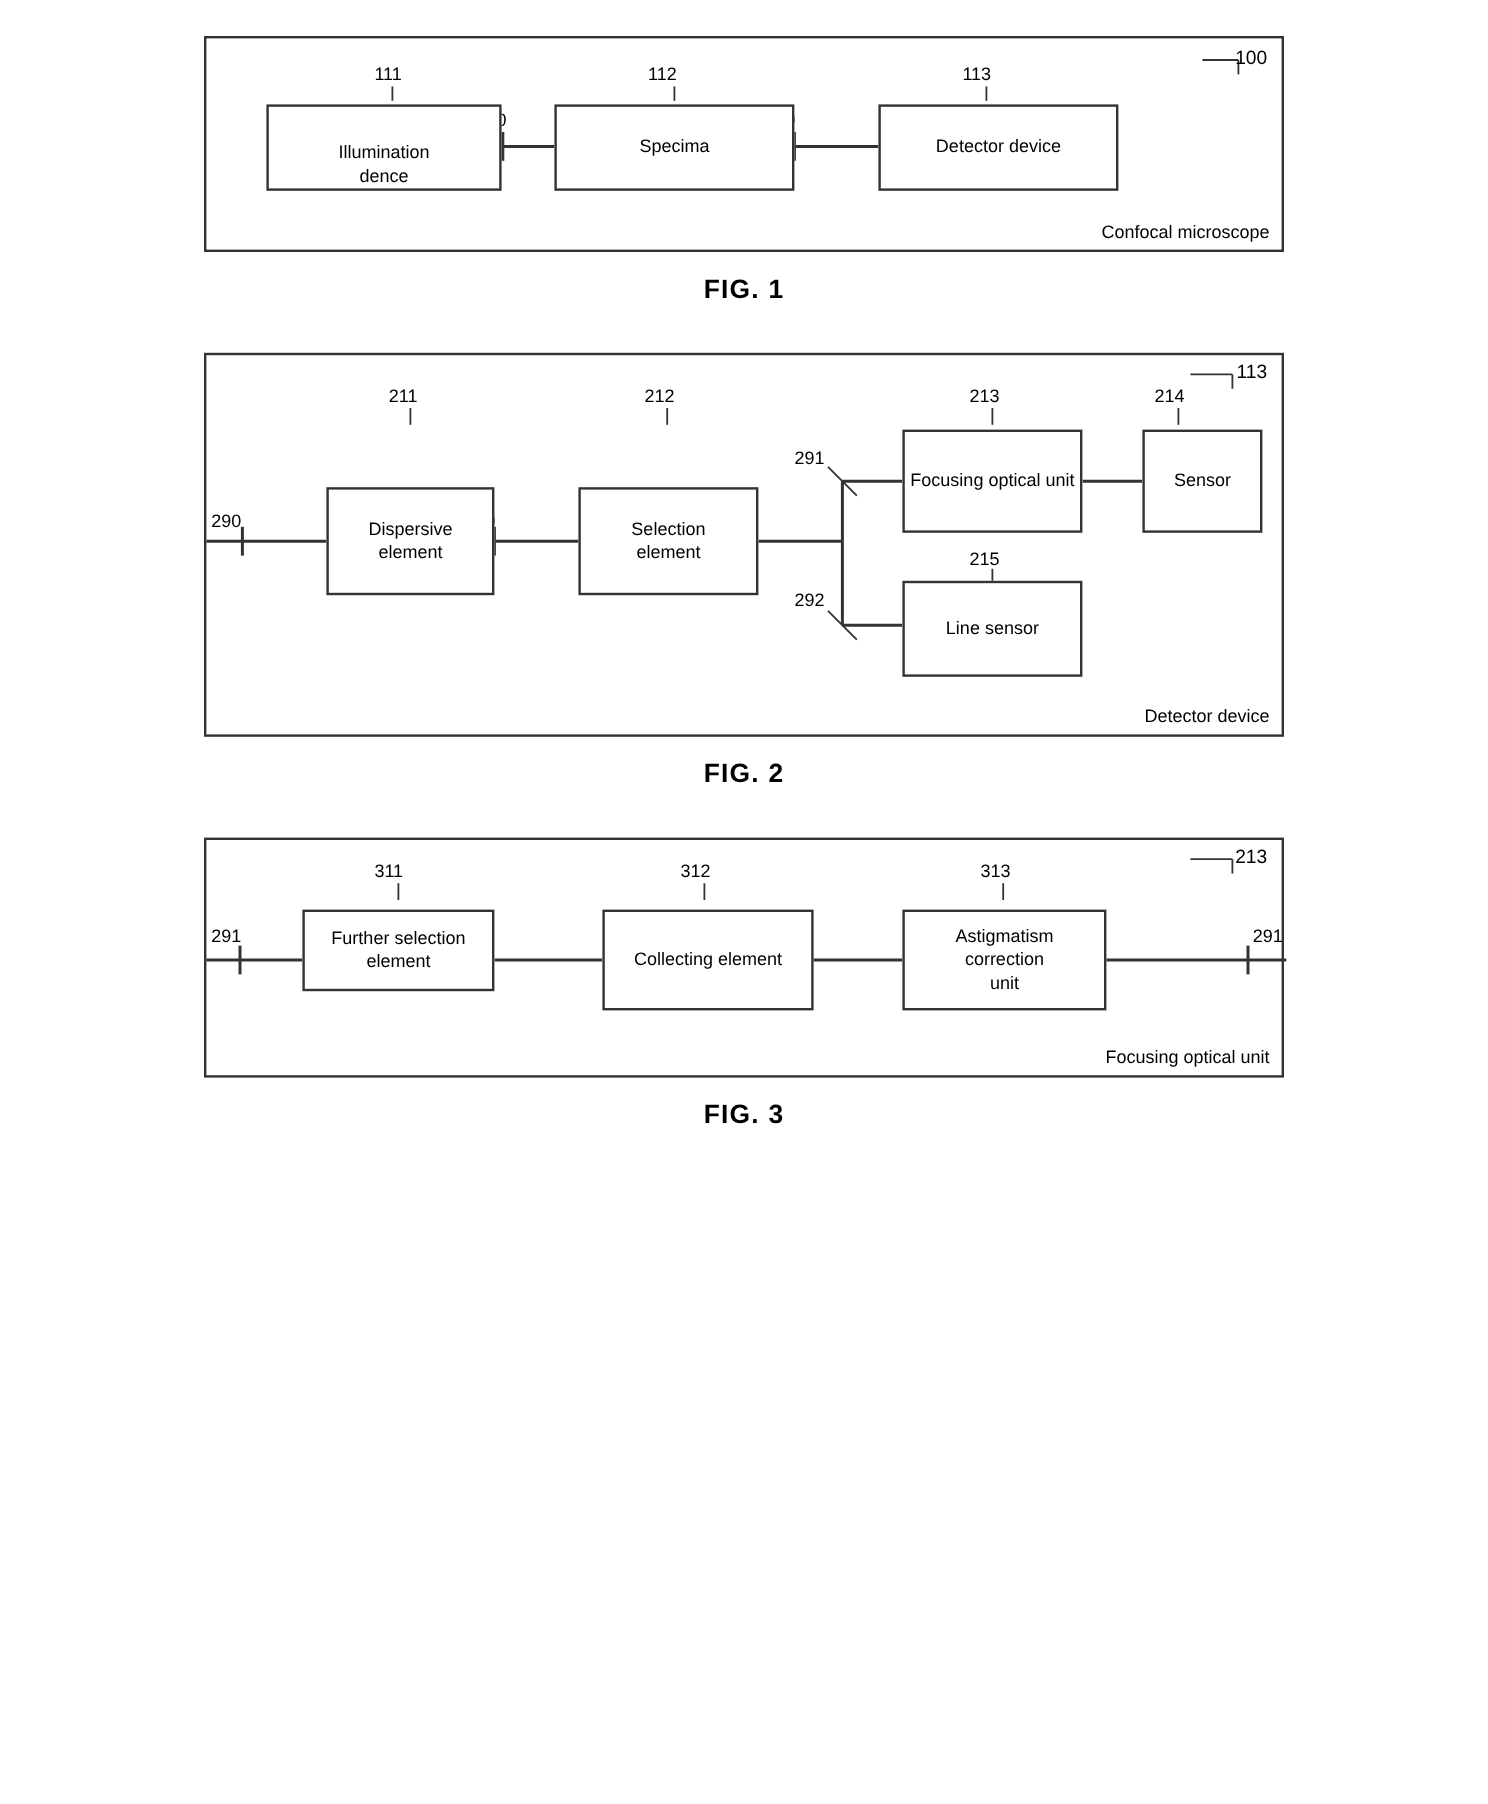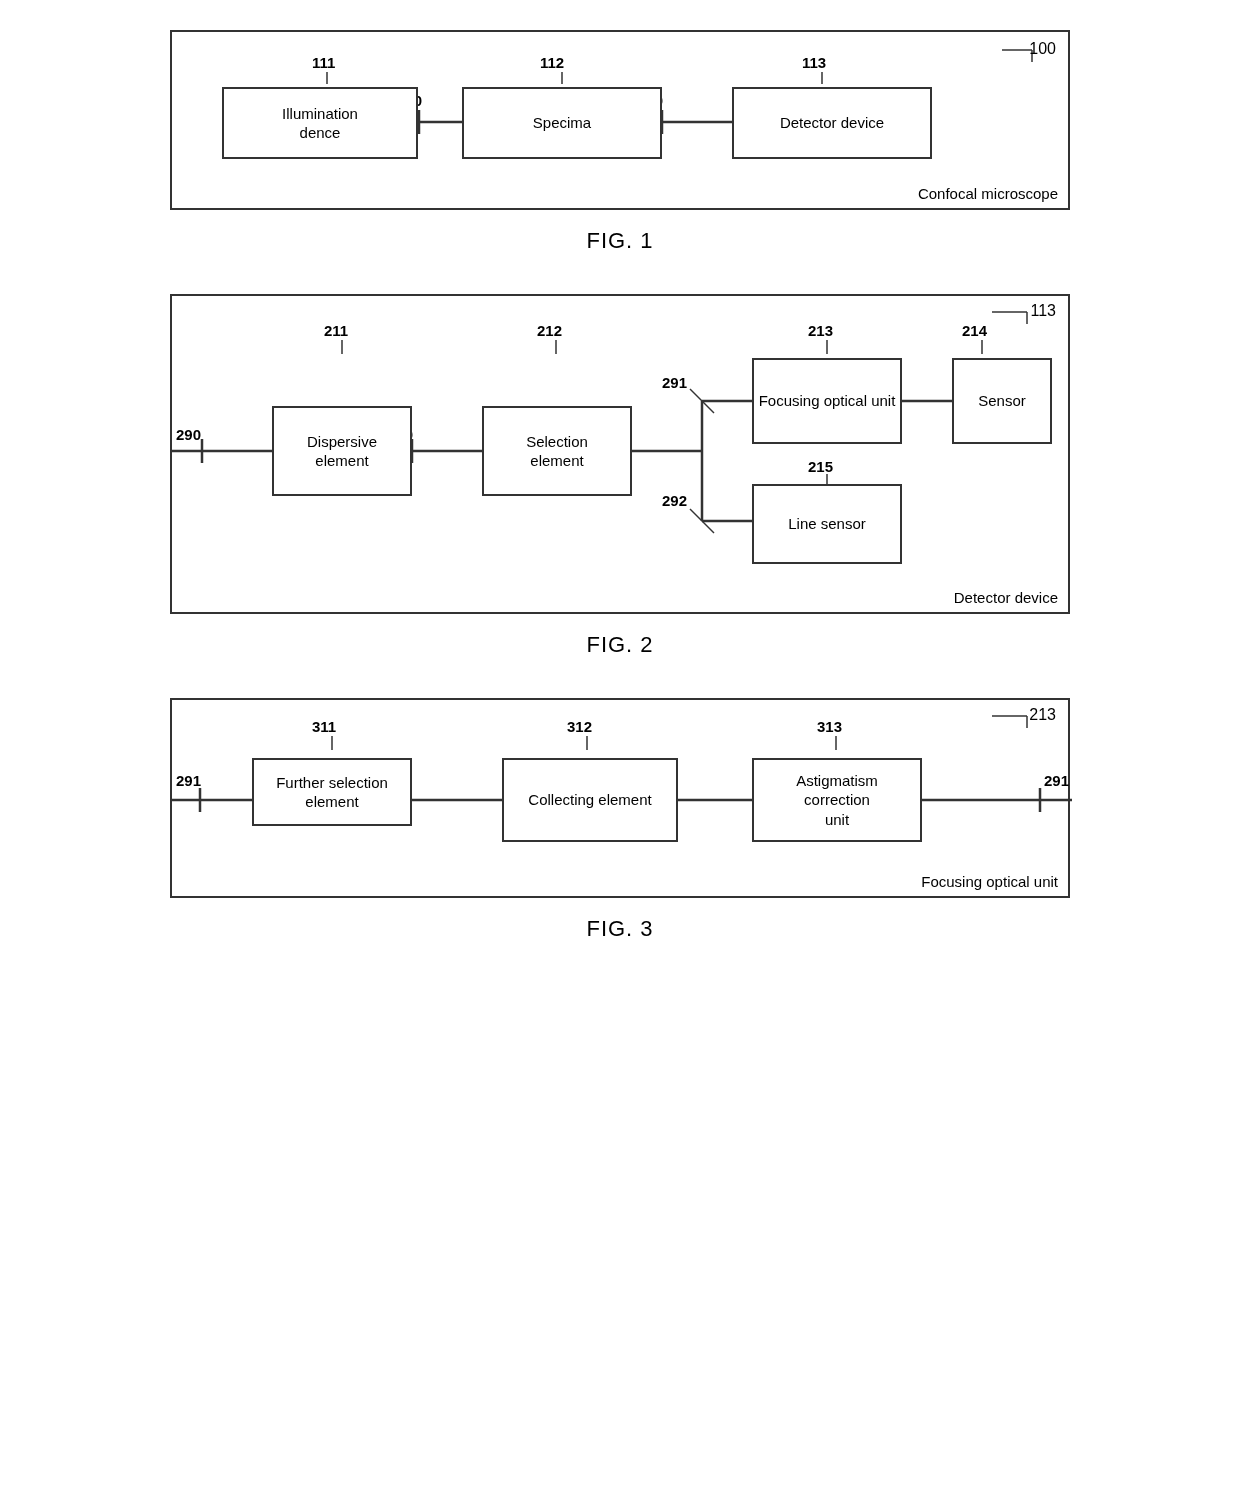--- a/index.html
+++ b/index.html
@@ -42,21 +42,21 @@
 
     
     .fig3-container {
       width: 900px;
       height: 200px;
     }
 
     .fig-label {
       margin-top: 18px;
       font-size: 22px;
-      font-weight: normal;
+      font-weight: bold;
       letter-spacing: 1px;
     }
 
     
     .corner-ref {
       position: absolute;
       font-size: 16px;
       font-weight: normal;
     }
 
@@ -70,21 +70,21 @@
       justify-content: center;
       text-align: center;
       font-size: 15px;
       line-height: 1.3;
     }
 
     
     .ref-num {
       position: absolute;
       font-size: 15px;
-      font-weight: bold;
+      font-weight: normal;
     }
 
     
     .inner-label {
       position: absolute;
       font-size: 15px;
       right: 10px;
       bottom: 6px;
     }
 
@@ -135,21 +135,21 @@
 
     <span class="corner-ref ref-100">100</span>
 
     <span class="ref-num" style="top:22px; left:140px;">111</span>
     <span class="ref-num" style="top:22px; left:368px;">112</span>
     <span class="ref-num" style="top:22px; left:630px;">113</span>
 
     <span class="ref-num" style="top:60px; left:225px;">290</span>
     <span class="ref-num" style="top:60px; left:466px;">290</span>
 
-    <div class="diag-box" style="left:50px; top:55px; width:196px; height:72px;">
+    <div class="diag-box" style="left:50px; top:55px; width:196px; height:72px;align-items:flex-end;">
       <span style="white-space:pre-line;">Illumination
 dence</span>
     </div>
 
     <div class="diag-box" style="left:290px; top:55px; width:200px; height:72px;">
       <span>Specima</span>
     </div>
 
     <div class="diag-box" style="left:560px; top:55px; width:200px; height:72px;">
       <span>Detector device</span>

